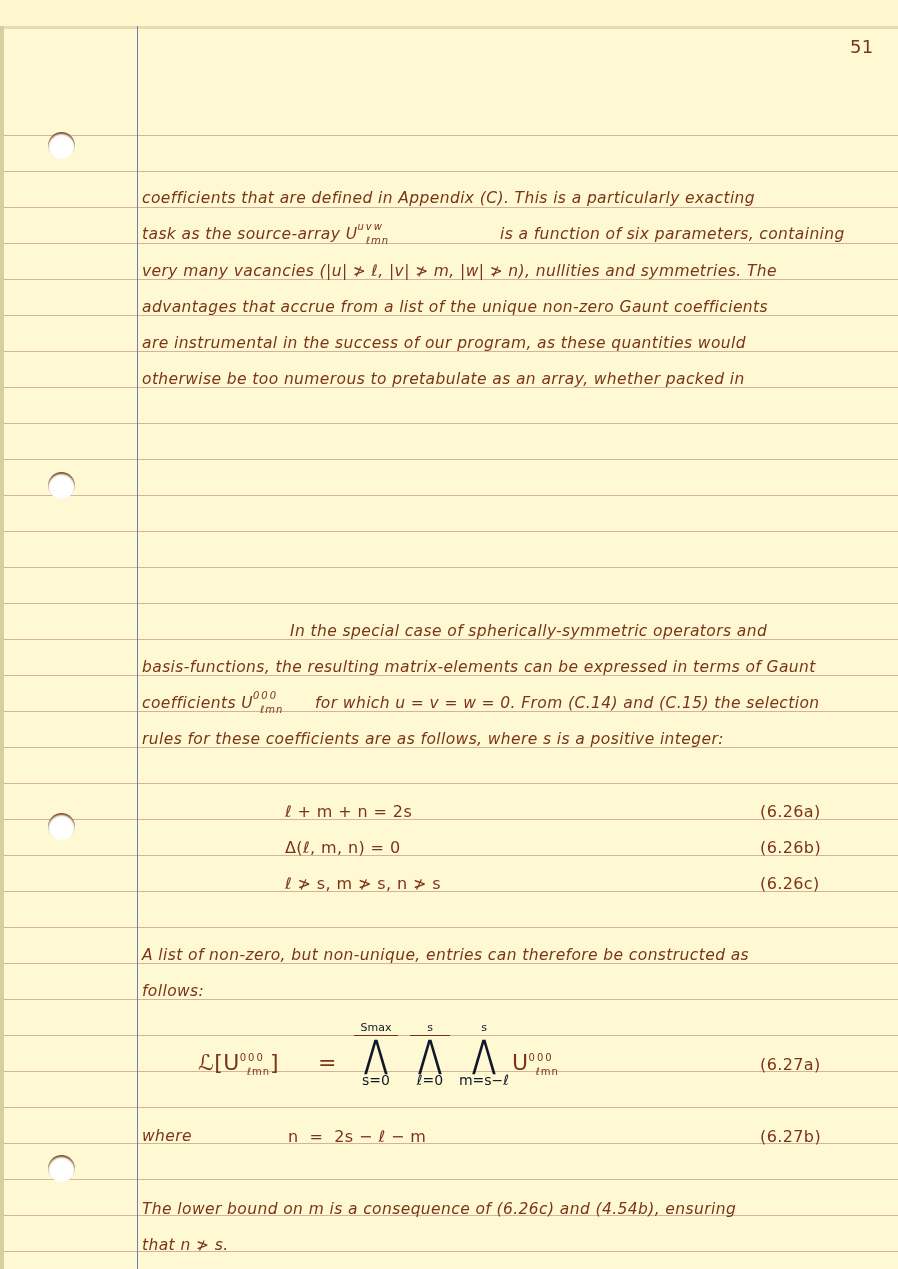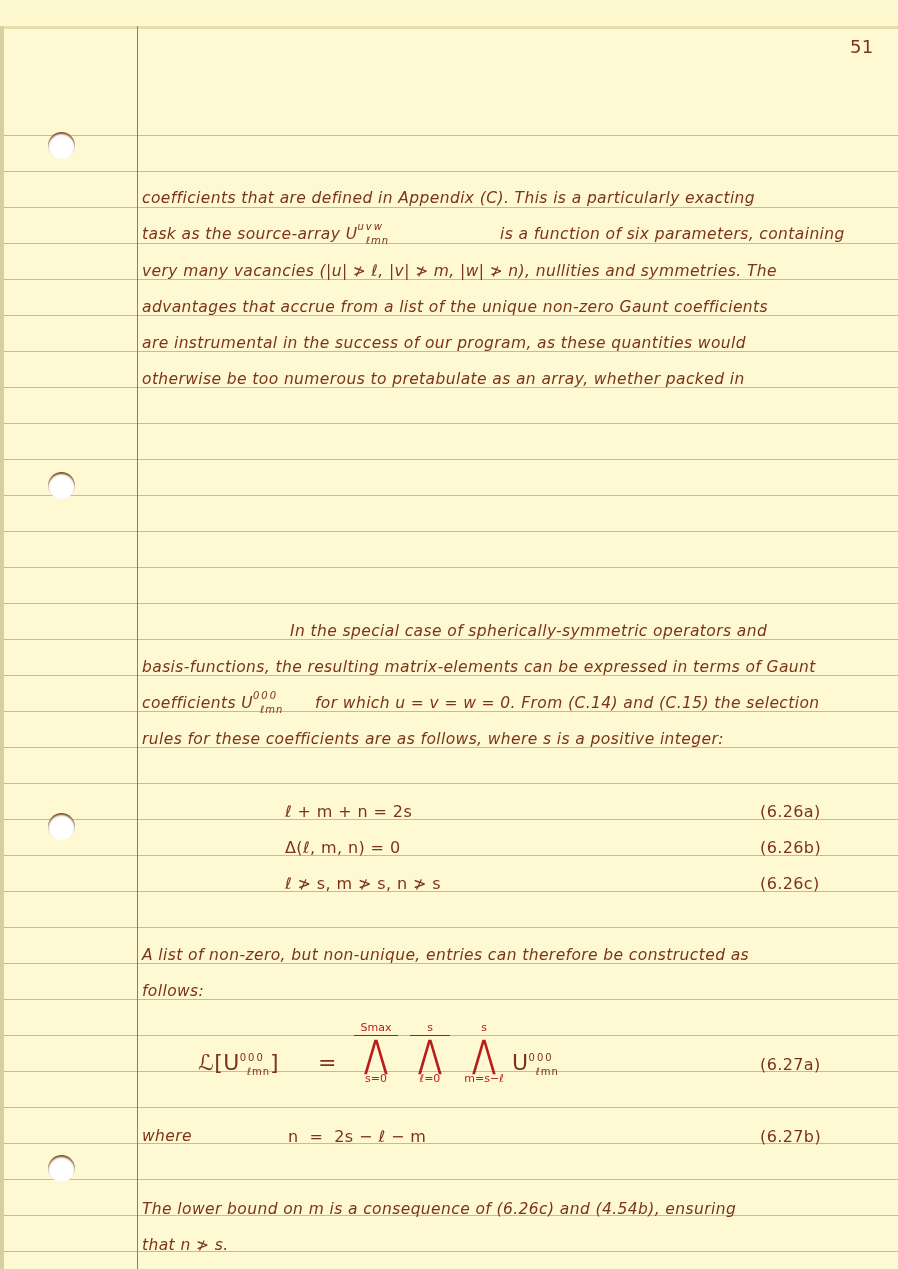--- a/index.html
+++ b/index.html
@@ -44,26 +44,26 @@
     font-style: italic;
   }
   .page-number { font-size: 18px; font-style: normal; }
   .eq { font-style: normal; font-size: 16px; }
   .eqno { font-style: normal; font-size: 16px; }
   .big { font-size: 22px; font-style: normal; }
   .sup { font-size: 10px; position: relative; top: -9px; letter-spacing: 2px; }
   .sub { font-size: 10px; position: relative; top: 5px; letter-spacing: 1px; margin-left: -18px; }
   .wedge {
     position: absolute; font-style: normal; text-align: center;
-    font-family: "DejaVu Sans", sans-serif; color: #b91c1c;
+    font-family: "DejaVu Sans", sans-serif; color: #0f172a;
   }
   .wedge .upper { font-size: 11px; display: block; }
   .wedge .bar { display: block; height: 1px; background: #7b3418; margin: 1px 0 0 0; }
   .wedge .glyph { font-size: 38px; line-height: 36px; display: block; transform: scaleX(0.75); }
-  .wedge .lower { font-size: 11px; display: block; }
+  .wedge .lower { font-size: 14px; display: block; }
 </style>
 </head>
 <body>
 
 <div class="page" style="background-image: none; margin-top: 26px;">
     <div class="rule" style="top: 1261px;"></div>
     <div class="rule" style="top: 1225px;"></div>
     <div class="rule" style="top: 1189px;"></div>
     <div class="rule" style="top: 1153px;"></div>
     <div class="rule" style="top: 1117px;"></div>

